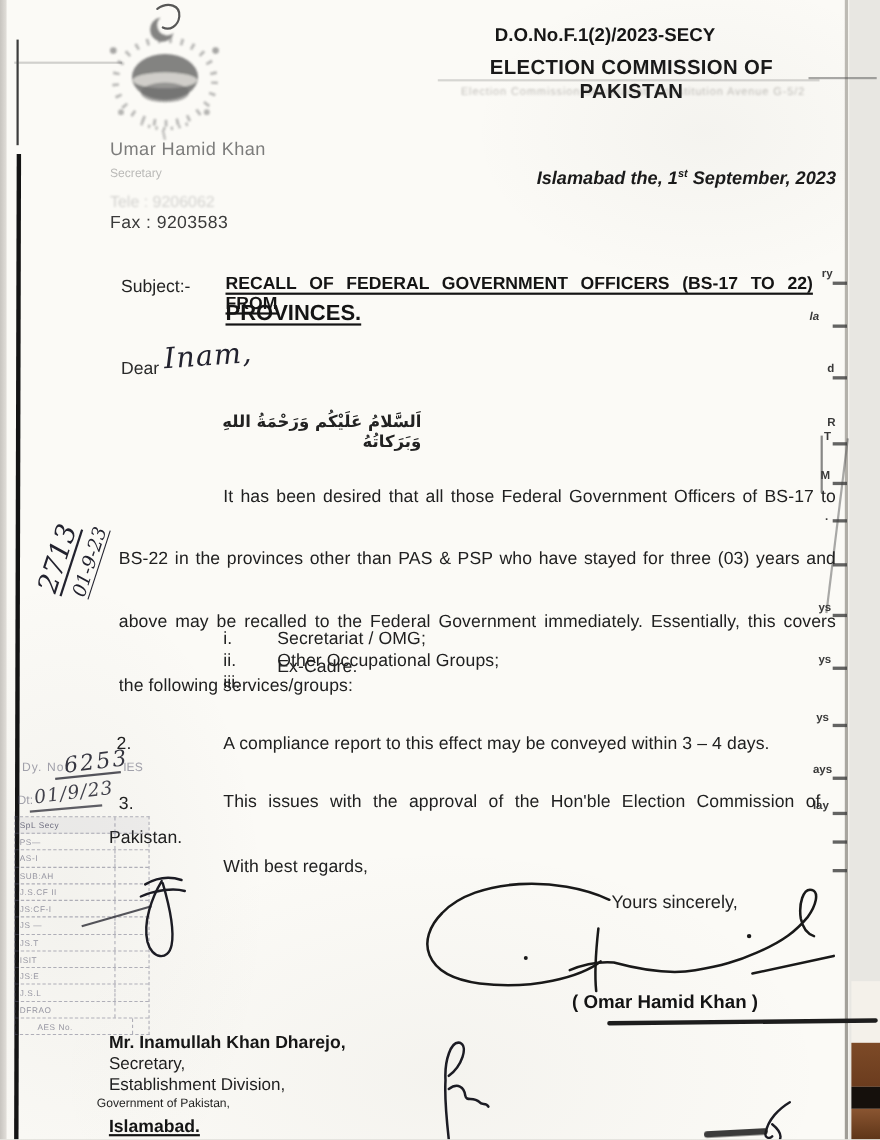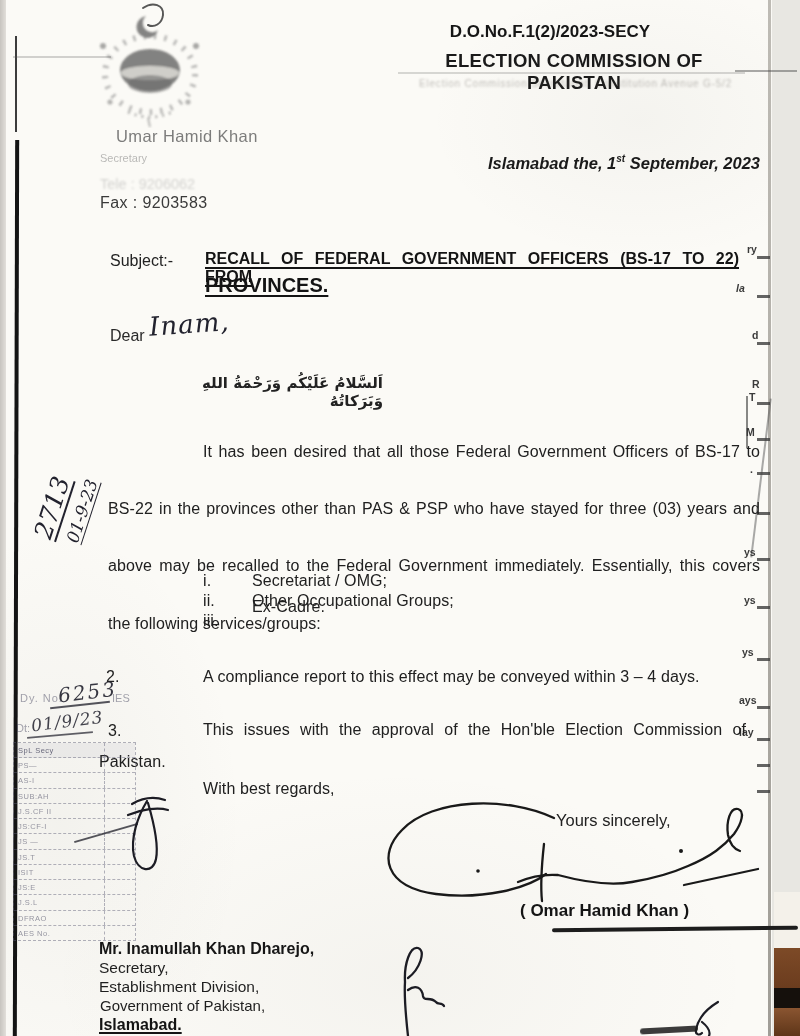--- a/index.html
+++ b/index.html
@@ -102,21 +102,21 @@
   </svg>
 
   <div class="abs" style="left:13px;top:56px;width:98px;height:2px;background:#555;opacity:.25;"></div>
 
   <div class="abs typed" style="left:400px;top:22px;width:300px;text-align:center;font-size:17px;font-weight:bold;color:#161616;">D.O.No.F.1(2)/2023-SECY</div>
   <div class="abs typed" style="left:398px;top:50px;width:352px;text-align:center;font-size:18.5px;font-weight:bold;letter-spacing:.3px;color:#1a1a1a;">ELECTION COMMISSION OF PAKISTAN</div>
   <div class="abs" style="left:398px;top:72px;width:347px;height:1.5px;background:#333;opacity:.18;"></div>
   <div class="abs" style="left:735px;top:70px;width:62px;height:2px;background:#444;opacity:.45;"></div>
   <div class="abs typed" style="left:408px;top:78px;width:335px;text-align:center;font-size:10px;letter-spacing:.8px;color:#55504a;opacity:.35;filter:blur(1.1px);">Election Commission Secretariat, Constitution Avenue G-5/2</div>
 
-  <div class="abs typed" style="left:100px;top:127px;font-size:16.5px;color:#5d5d5d;opacity:.8;filter:blur(.35px);letter-spacing:.4px;margin-left:16px;">Umar Hamid Khan</div>
+  <div class="abs typed" style="left:100px;top:127px;font-size:16.5px;color:#5d5d5d;opacity:.8;filter:blur(.35px);letter-spacing:.4px;">Umar Hamid Khan</div>
   <div class="abs typed" style="left:100px;top:152px;font-size:11px;color:#6a6a6a;opacity:.45;filter:blur(.6px);">Secretary</div>
   <div class="abs typed" style="left:100px;top:176px;font-size:14.5px;color:#6a6a6a;opacity:.28;filter:blur(1px);">Tele : 9206062</div>
   <div class="abs typed" style="left:100px;top:194px;font-size:16px;color:#262626;opacity:.9;letter-spacing:.4px;">Fax : 9203583</div>
 
   <div class="abs typed" style="left:455px;top:153px;width:305px;text-align:right;font-size:16.5px;font-weight:bold;font-style:italic;color:#1a1a1a;">
     <span>Islamabad the, 1</span><sup>st</sup><span> September, 2023</span>
   </div>
 
   <div class="abs typed" style="left:110px;top:252px;font-size:16px;color:#222;">Subject:-</div>
   <div class="abs typed justify-line" style="left:205px;top:250px;width:534px;font-size:16px;font-weight:bold;color:#141414;text-decoration:underline;text-underline-offset:3px;text-decoration-thickness:1.8px;text-align-last:justify;">RECALL OF FEDERAL GOVERNMENT OFFICERS (BS-17 TO 22) FROM</div>
@@ -163,21 +163,21 @@
     <circle cx="110" cy="77" r="1.8" fill="#191919"></circle>
   </svg>
 
   <div class="abs typed" style="left:520px;top:901px;width:196px;text-align:left;font-size:17px;font-weight:bold;color:#141414;">( Omar Hamid Khan )</div>
 
   <div class="abs" style="left:552px;top:927px;width:246px;height:3.6px;background:#1d1d1d;border-radius:2px;transform:rotate(-.6deg);"></div>
 
   <div class="abs typed" style="left:99px;top:940px;font-size:16px;font-weight:bold;color:#161616;">Mr. Inamullah Khan Dharejo,</div>
   <div class="abs typed" style="left:99px;top:959px;font-size:15.5px;color:#1e1e1e;">Secretary,</div>
   <div class="abs typed" style="left:99px;top:978px;font-size:15.5px;color:#1e1e1e;">Establishment Division,</div>
-  <div class="abs typed" style="left:100px;top:997px;font-size:15px;color:#1e1e1e;">Government of Pakistan,</div>
+  <div class="abs typed" style="left:88px;top:997px;font-size:11px;color:#1e1e1e;">Government of Pakistan,</div>
   <div class="abs typed" style="left:99px;top:1016px;font-size:16px;font-weight:bold;color:#141414;text-decoration:underline;text-underline-offset:2px;text-decoration-thickness:1.6px;">Islamabad.</div>
 
   <div class="abs hand" style="left:-3px;top:493px;width:110px;text-align:center;font-size:25px;transform:rotate(-72deg);text-decoration:underline;text-underline-offset:4px;">2713</div>
   <div class="abs hand" style="left:27px;top:501px;width:110px;text-align:center;font-size:17px;transform:rotate(-72deg);text-decoration:underline;text-underline-offset:3px;">01-9-23</div>
 
   <span class="abs stamp-label" style="left:20px;top:692px;font-size:11px;letter-spacing:1px;">Dy. No.</span>
   <span class="abs hand" style="left:58px;top:680px;font-size:20px;transform:rotate(-7deg);letter-spacing:2px;opacity:.9;">6253</span>
   <span class="abs stamp-label" style="left:112px;top:692px;font-size:11px;">IES</span>
   <div class="abs" style="left:50px;top:704px;width:60px;height:1.8px;background:#2b2b35;transform:rotate(-6deg);opacity:.8;"></div>
   <span class="abs stamp-label" style="left:16px;top:722px;font-size:11px;">Dt:</span>
@@ -226,21 +226,21 @@
         <span class="scell"></span>
       </div>
     <div class="srow" style="flex:1;">
         <span class="slabel">J.S.L</span>
         <span class="scell"></span>
       </div>
     <div class="srow" style="flex:1;">
         <span class="slabel">DFRAO</span>
         <span class="scell"></span>
       </div>
-    <div class="srow" style="flex:1;border-bottom:none;">
+    <div class="srow" style="flex:1;border-bottom:none;margin-left:16px;">
         <span class="slabel">AES No.</span>
         <span class="scell"></span>
       </div>
   </div>
 
   <div class="abs" style="left:73px;top:832px;width:66px;height:2px;background:#2a2a33;transform:rotate(-16deg);opacity:.8;"></div>
 
   <svg class="abs" style="left:118px;top:786px;" width="60" height="95" viewBox="0 0 60 95">
     <g fill="none" stroke="#1c1c24" stroke-width="2.2" stroke-linecap="round">
       <path d="M 14 18 C 26 11, 38 11, 47 14"></path>

